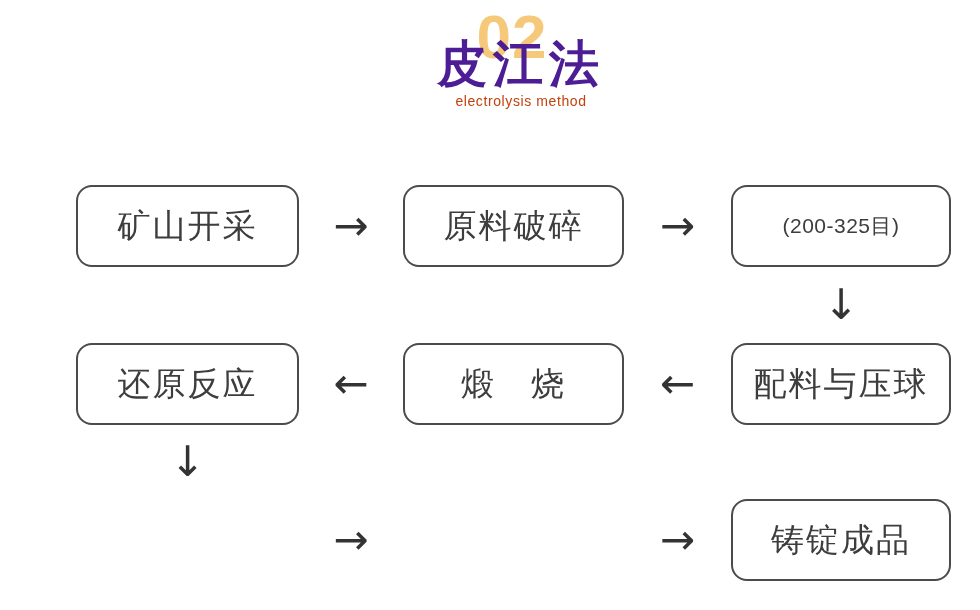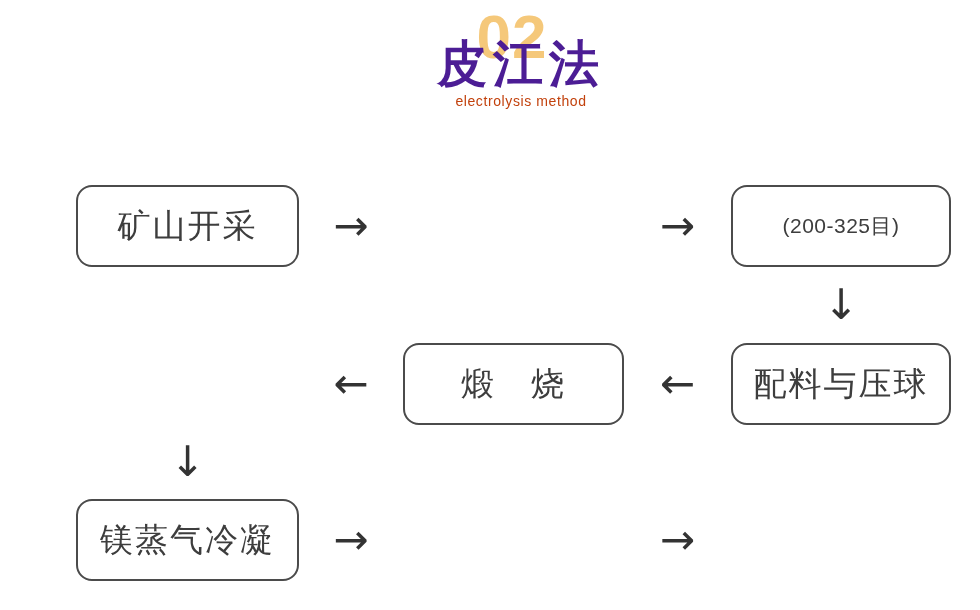--- a/index.html
+++ b/index.html
@@ -117,41 +117,49 @@
     <div class="header-subtitle">electrolysis method</div>
   </div>
 
   <div class="flow">
 
     <div class="box" style="grid-area:1/1">
       <span class="box-label">矿山开采</span>
 
     </div>
     <div class="arrow" style="grid-area:1/2">→</div>
+    <div class="box" style="grid-area:1/3">
+      <span class="box-label">原料破碎</span>
+
+    </div>
     <div class="arrow" style="grid-area:1/4">→</div>
     <div class="box" style="grid-area:1/5">
       <span class="box-sub">(200-325目)</span>
     </div>
 
     <div class="arrow" style="grid-area:2/5">↓</div>
 
+    <div class="box" style="grid-area:3/1">
+      <span class="box-label">还原反应</span>
+
+    </div>
     <div class="arrow" style="grid-area:3/2">←</div>
     <div class="box" style="grid-area:3/3">
       <span class="box-label">煅　烧</span>
 
     </div>
     <div class="arrow" style="grid-area:3/4">←</div>
     <div class="box" style="grid-area:3/5">
       <span class="box-label">配料与压球</span>
 
     </div>
 
     <div class="arrow" style="grid-area:4/1">↓</div>
 
-    <div class="box" style="grid-area:5/1">
-      <span class="box-label">镁蒸气冷凝</span>
+    <div class="arrow" style="grid-area:5/2">→</div>
+    <div class="arrow" style="grid-area:5/4">→</div>
+    <div class="box" style="grid-area:5/5">
+      <span class="box-label">铸锭成品</span>
 
     </div>
-    <div class="arrow" style="grid-area:5/2">→</div>
-    <div class="arrow" style="grid-area:5/4">→</div>
 
   </div>
 </div>
 
 </body></html>

